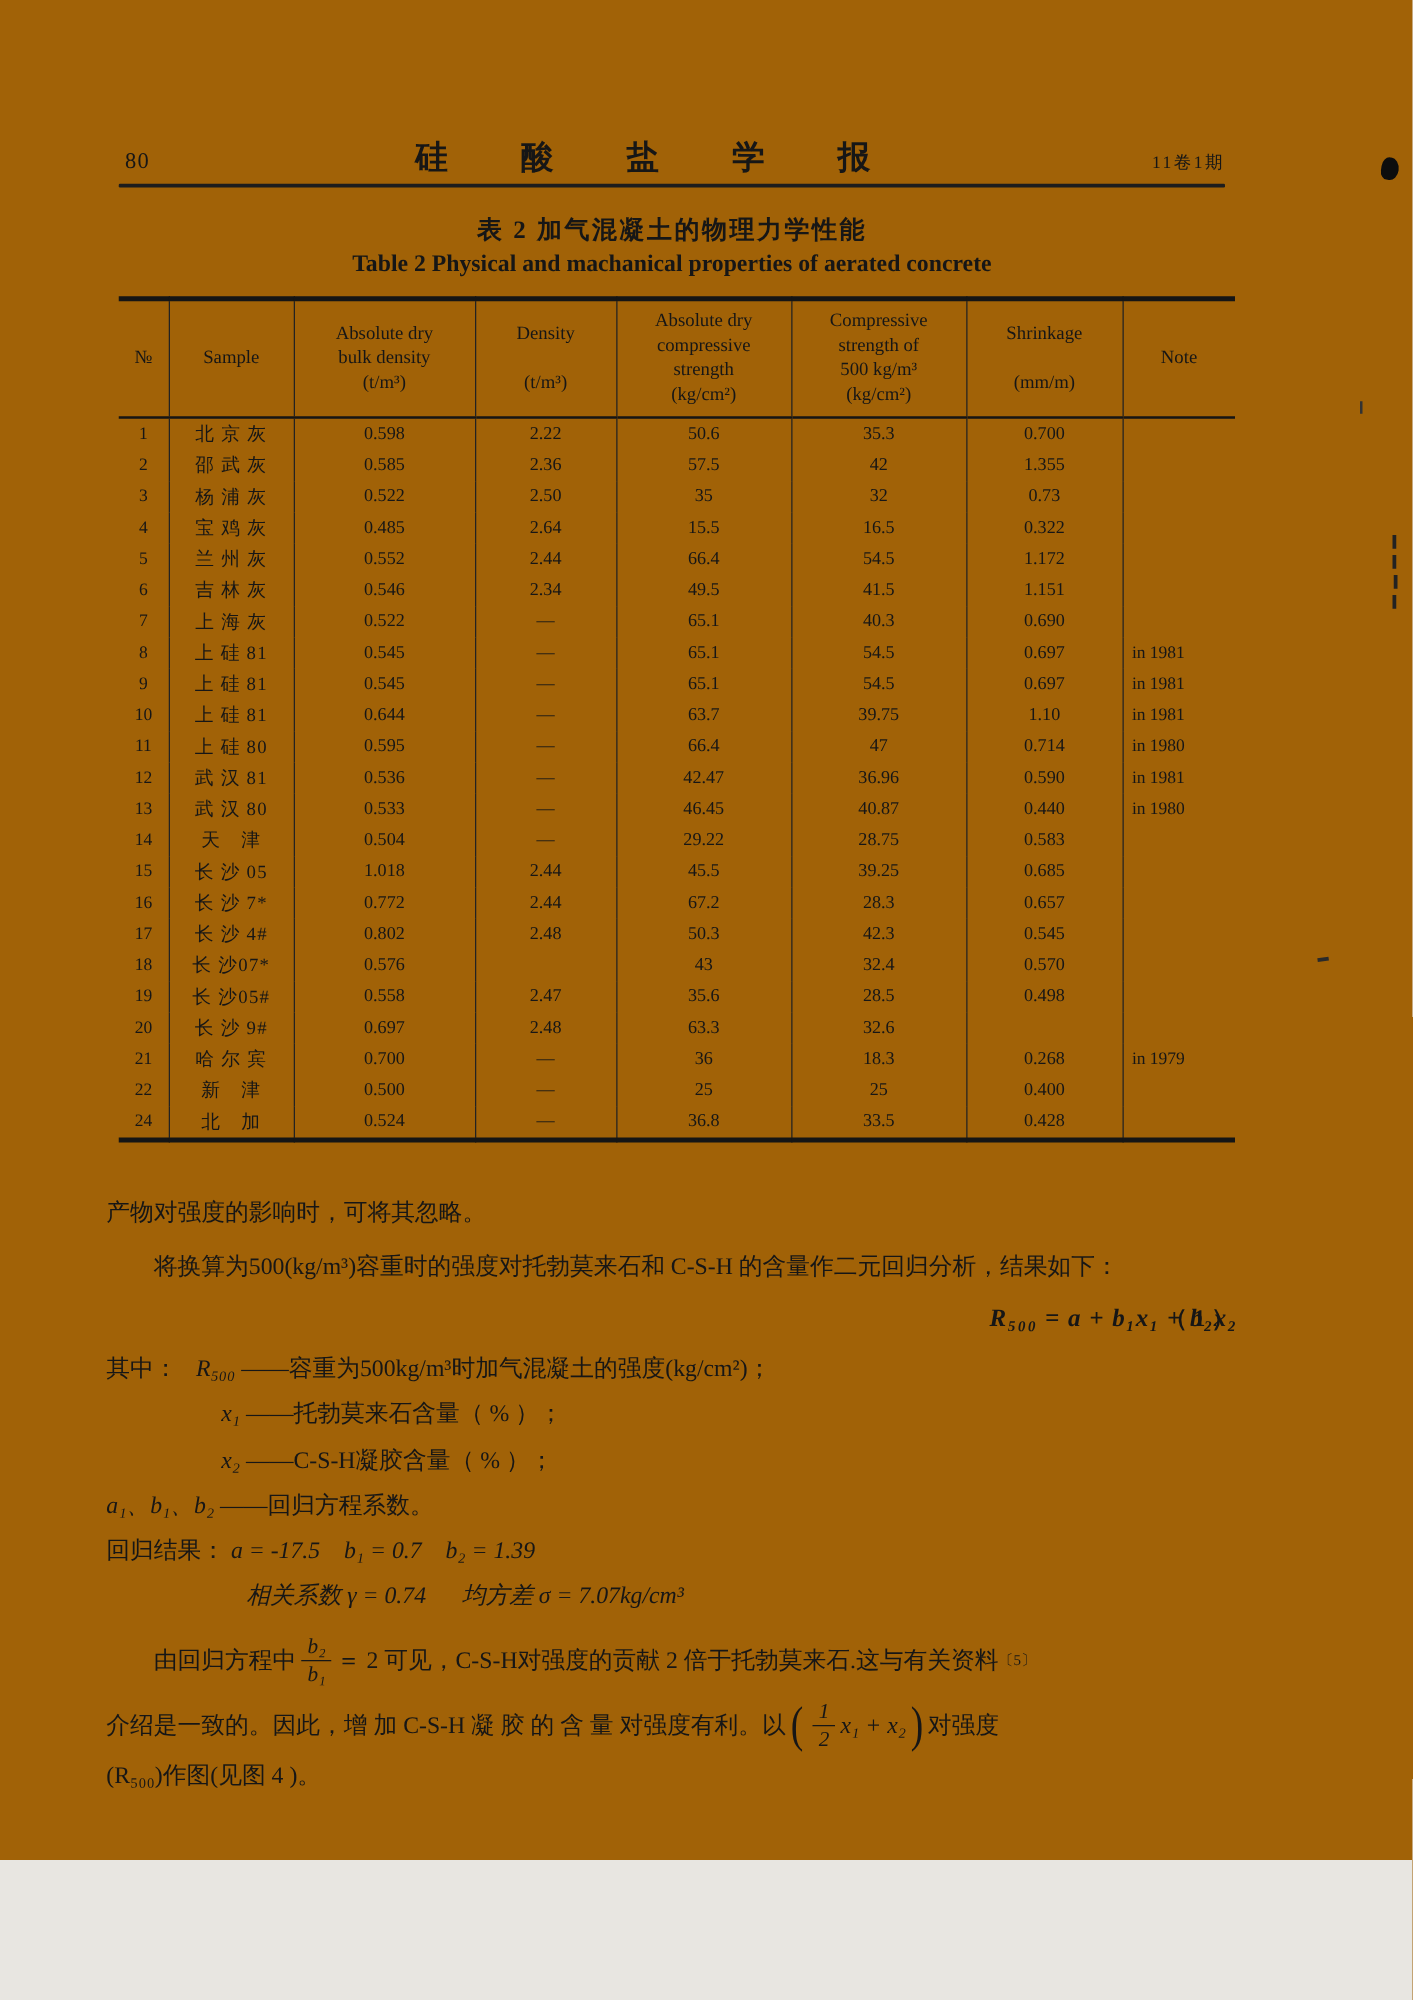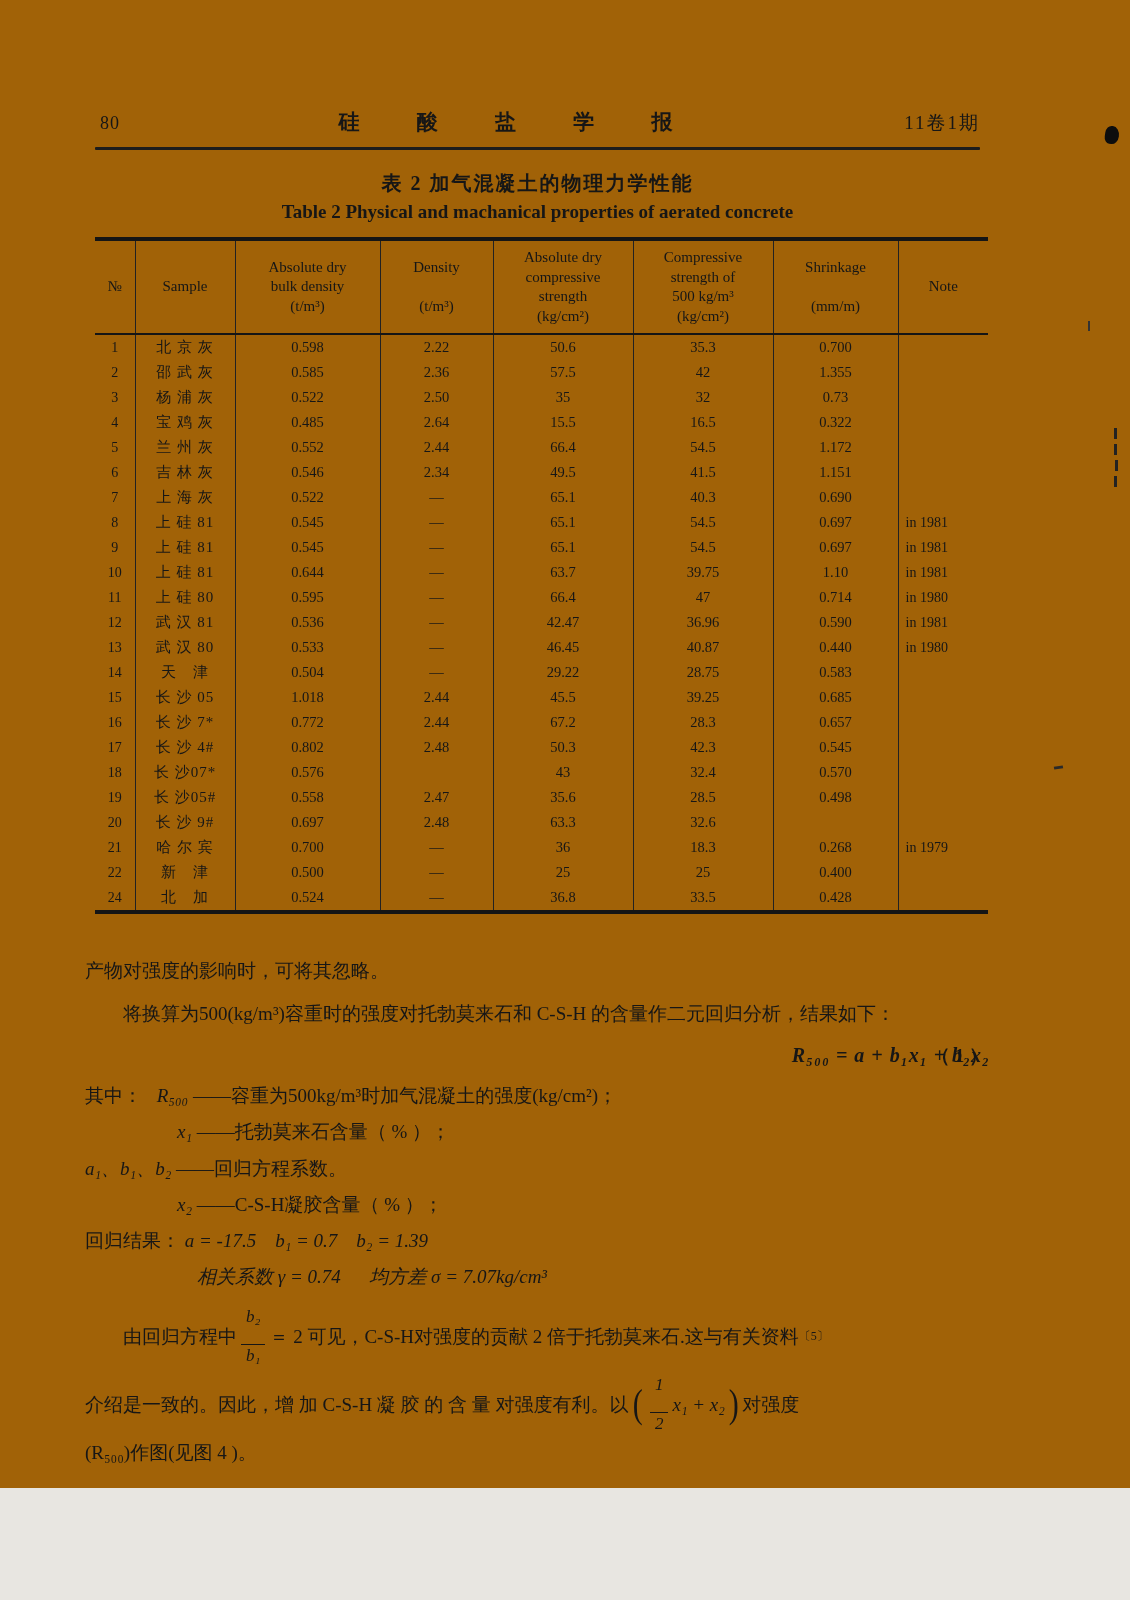--- a/index.html
+++ b/index.html
@@ -13,24 +13,24 @@
     overflow:hidden;
   }
   
   .runhead{
     position:absolute;top:108px;left:100px;width:880px;
     display:flex;align-items:baseline;justify-content:space-between;
     font-size:19px;
   }
   .runhead .pageno{font-size:18px;letter-spacing:1px;}
   .runhead .journal{
-    font-weight:bold;font-size:21px;letter-spacing:26px;
+    font-weight:bold;font-size:26px;letter-spacing:26px;
     margin-left:40px;
   }
-  .runhead .issue{font-size:19px;letter-spacing:2px;margin-left:27px;}
+  .runhead .issue{font-size:14px;letter-spacing:2px;margin-left:27px;}
   .headrule{
     position:absolute;top:147px;left:95px;width:885px;height:3px;
     background:#1d1d1d;border-radius:1px;
   }
   
   .cap-zh{
     position:absolute;top:170px;left:95px;width:885px;
     text-align:center;font-weight:bold;font-size:20px;letter-spacing:2px;
   }
   .cap-en{
@@ -85,21 +85,21 @@
   .ind90{padding-left:92px;}
   .regline{margin-top:6px;}
   .statline{margin-top:6px;padding-left:112px;font-style:italic;}
   .discuss1{margin-top:16px;display:flex;align-items:center;}
   .discuss1 .lead-indent{display:inline-block;width:2em;}
   .frac{
     display:inline-flex;flex-direction:column;align-items:center;
     vertical-align:middle;font-style:italic;font-size:17px;line-height:1.15;
     margin:0 4px;
   }
-  .frac .num{border-bottom:1.6px solid #161616;padding:0 5px 17px 5px;}
+  .frac .num{border-bottom:1.6px solid #161616;padding:0 5px 1px 5px;}
   .frac .den{padding-top:1px;}
   sup.ref{font-size:12px;vertical-align:super;line-height:0;}
   .discuss2{margin-top:10px;display:flex;align-items:center;}
   .bigparen{font-size:40px;font-weight:300;line-height:0.9;margin:0 2px;transform:scaleX(.75);}
   .discuss3{margin-top:4px;}
   
   .art{position:absolute;background:#0d0d0d;}
   .art-blob{top:126px;left:1105px;width:14px;height:18px;border-radius:45% 55% 50% 40%;transform:rotate(8deg);}
   .art-plus{top:325px;left:1083px;width:12px;height:2px;background:#333;}
   .art-plus::after{content:"";position:absolute;left:5px;top:-4px;width:2px;height:10px;background:#333;display:block;}
@@ -406,28 +406,28 @@
       <span class="lead">其中：</span>
       <span class="var">R₅₀₀</span>
       <span>——容重为500kg/m³时加气混凝土的强度(kg/cm²)；</span>
     </div>
 
     <div class="defline ind90">
       <span class="var">x₁</span>
       <span>——托勃莫来石含量（ % ）；</span>
     </div>
 
+    <div class="defline ind90">
+      <span class="var">x₂</span>
+      <span>——C-S-H凝胶含量（ % ）；</span>
+    </div>
+
     <div class="defline">
       <span class="var">a₁、b₁、b₂</span>
       <span>——回归方程系数。</span>
-    </div>
-
-    <div class="defline ind90">
-      <span class="var">x₂</span>
-      <span>——C-S-H凝胶含量（ % ）；</span>
     </div>
 
     <div class="regline">
       <span>回归结果：</span>
       <span class="var pre">a = -17.5    b₁ = 0.7    b₂ = 1.39</span>
     </div>
 
     <div class="statline pre">相关系数 γ = 0.74      均方差 σ = 7.07kg/cm³</div>
 
     <div class="discuss1">

